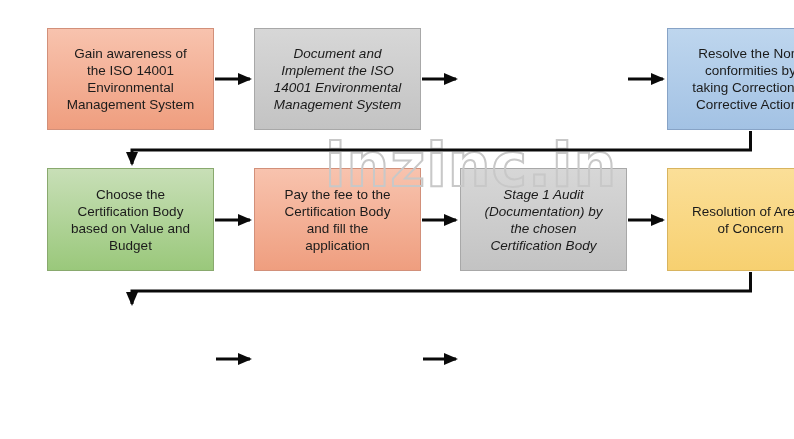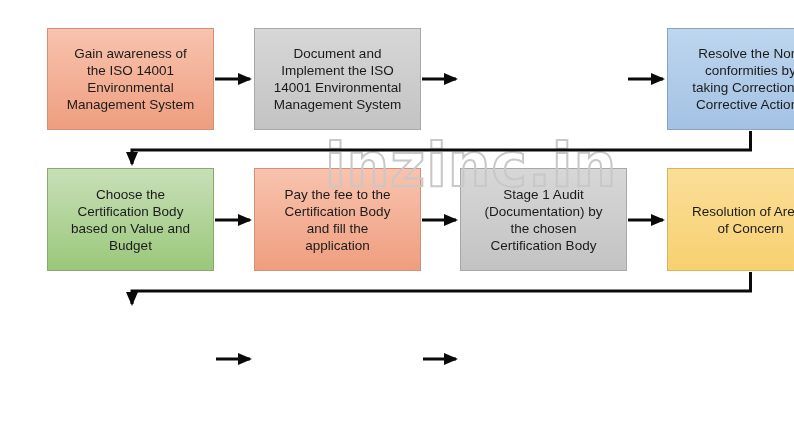--- a/index.html
+++ b/index.html
@@ -32,21 +32,21 @@
   }
   .r1 { top: 28px;  height: 102px; }
   .r2 { top: 168px; height: 103px; }
   .r3 { top: 308px; height: 102px; }
   .col1 { left: 3px; }
   .col2 { left: 210px; }
   .col3 { left: 416px; }
   .col4 { left: 623px; }
 
   .c-salmon { background: linear-gradient(to bottom, var(--salmon-top), var(--salmon-bottom)); border-color: var(--salmon-border); }
-  .c-gray   { background: linear-gradient(to bottom, var(--gray-top),   var(--gray-bottom));   border-color: var(--gray-border); }
+  .c-gray   { background: linear-gradient(to bottom, var(--gray-top),   var(--gray-bottom));   border-color: var(--gray-border); font-style: italic; }
   .c-yellow { background: linear-gradient(to bottom, var(--yellow-top), var(--yellow-bottom)); border-color: var(--yellow-border); }
   .c-blue   { background: linear-gradient(to bottom, var(--blue-top),   var(--blue-bottom));   border-color: var(--blue-border); }
   .c-green  { background: linear-gradient(to bottom, var(--green-top),  var(--green-bottom));  border-color: var(--green-border); }
 
   
   #watermark {
     position: absolute;
     left: 281px;
     top: 134px;
     z-index: 2;

